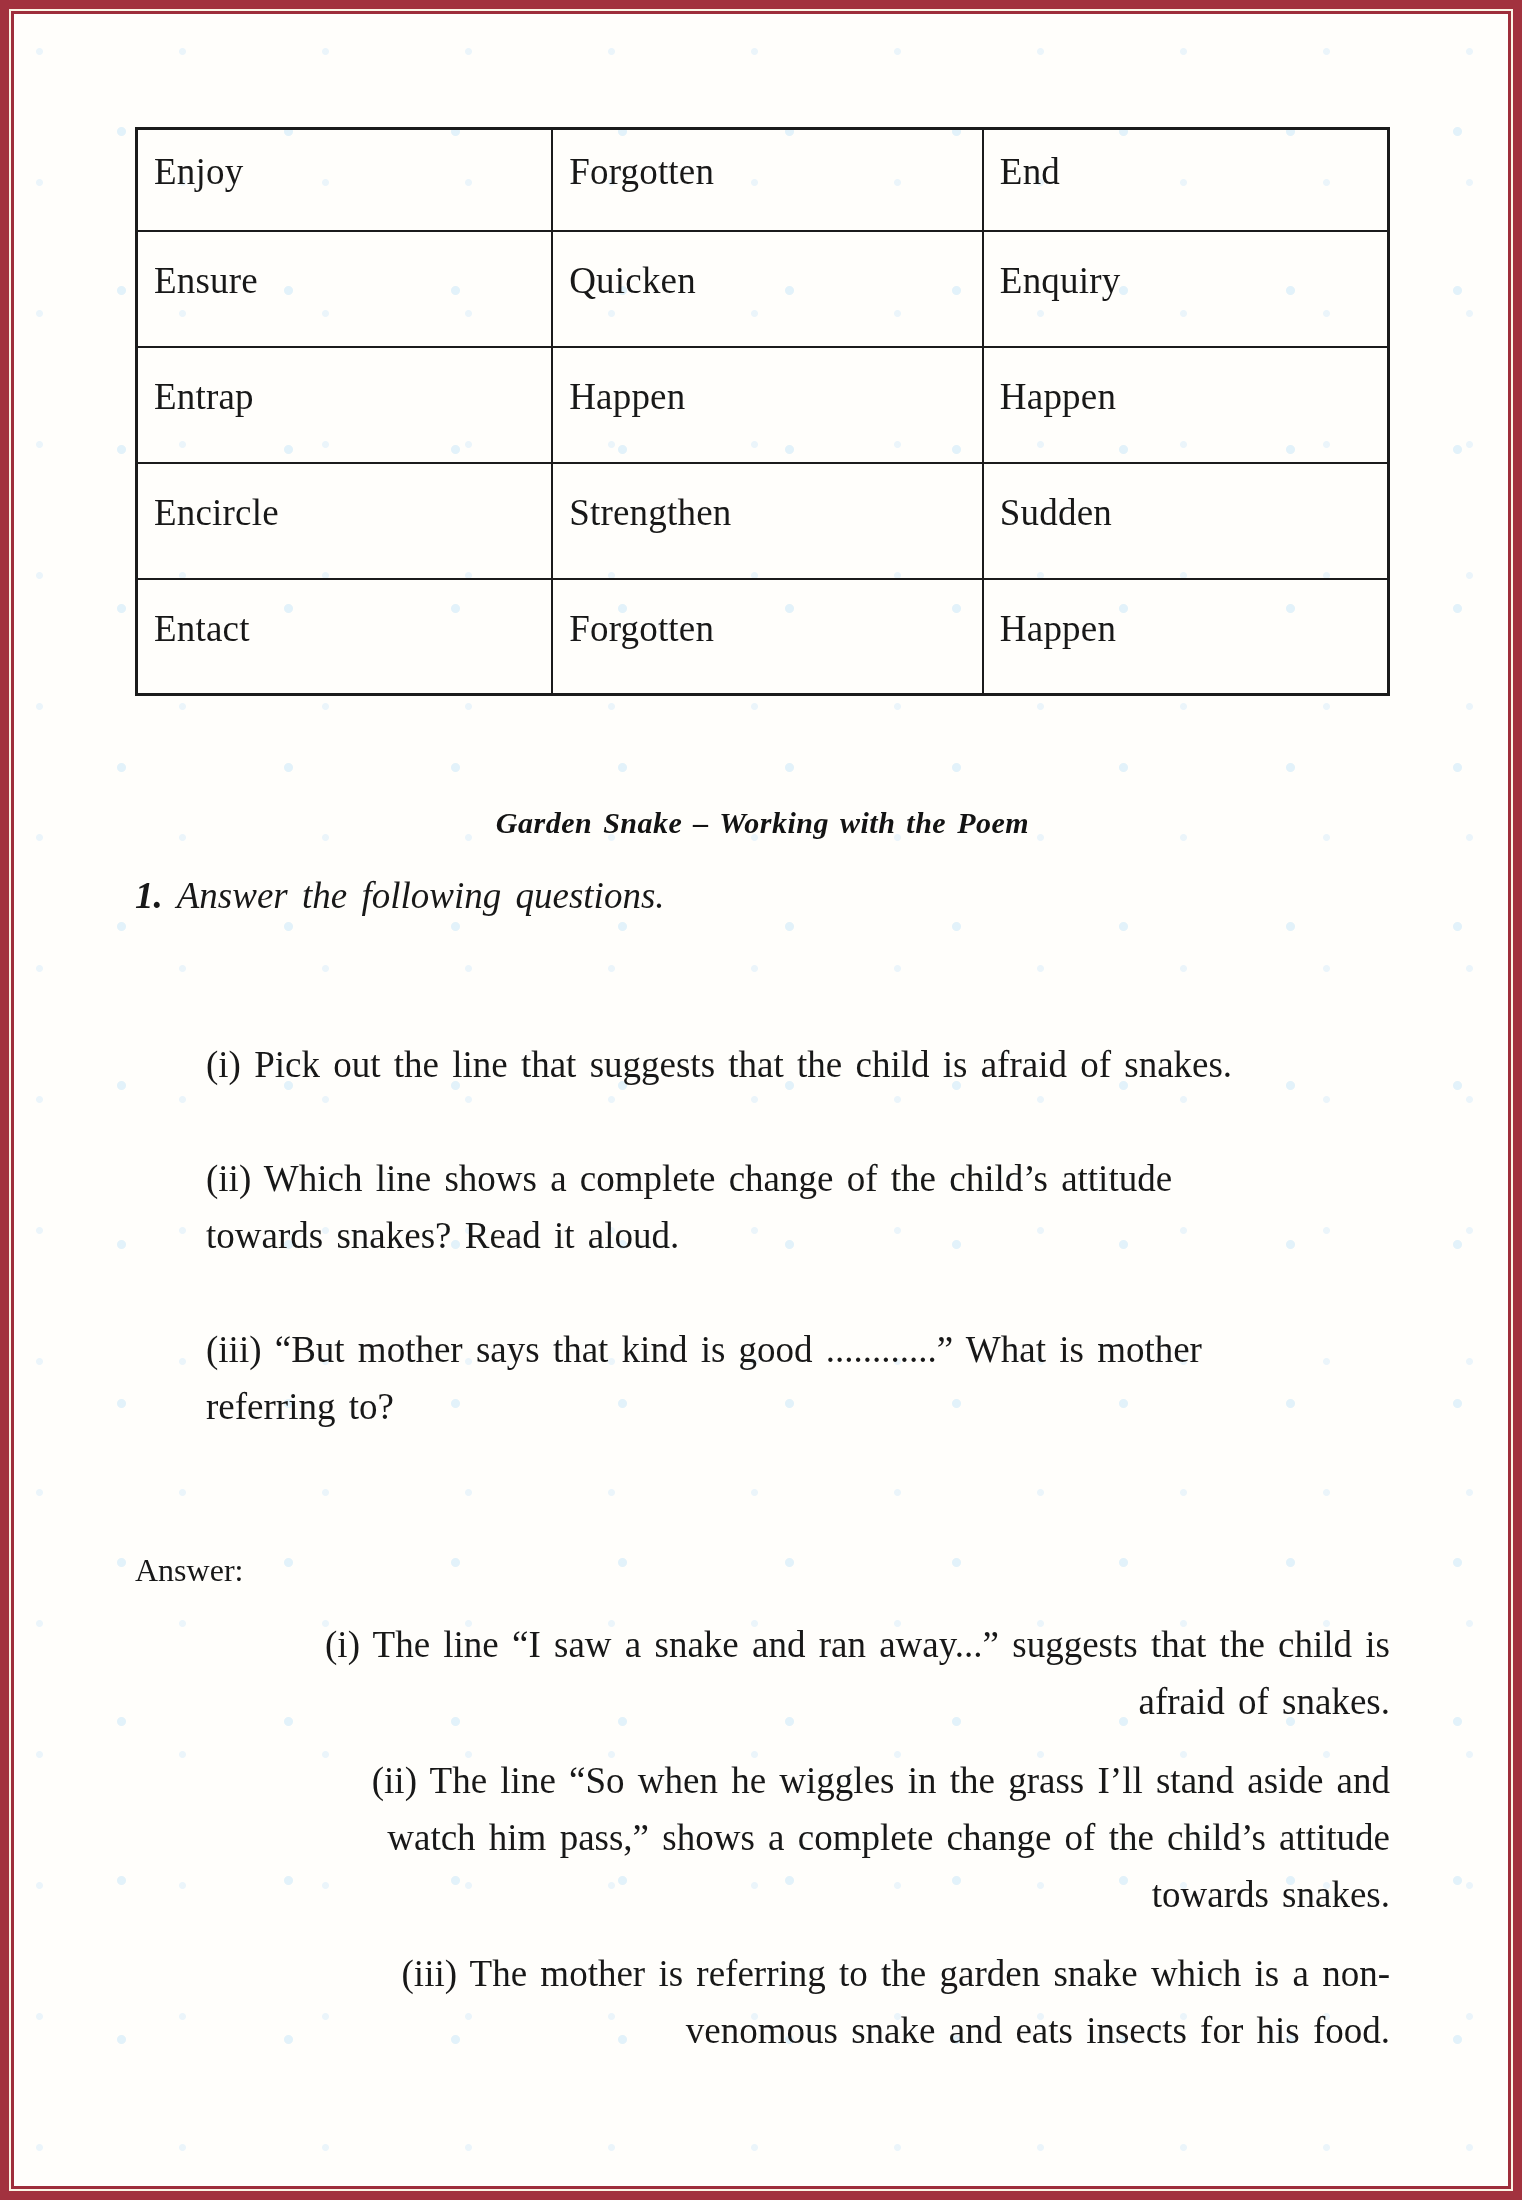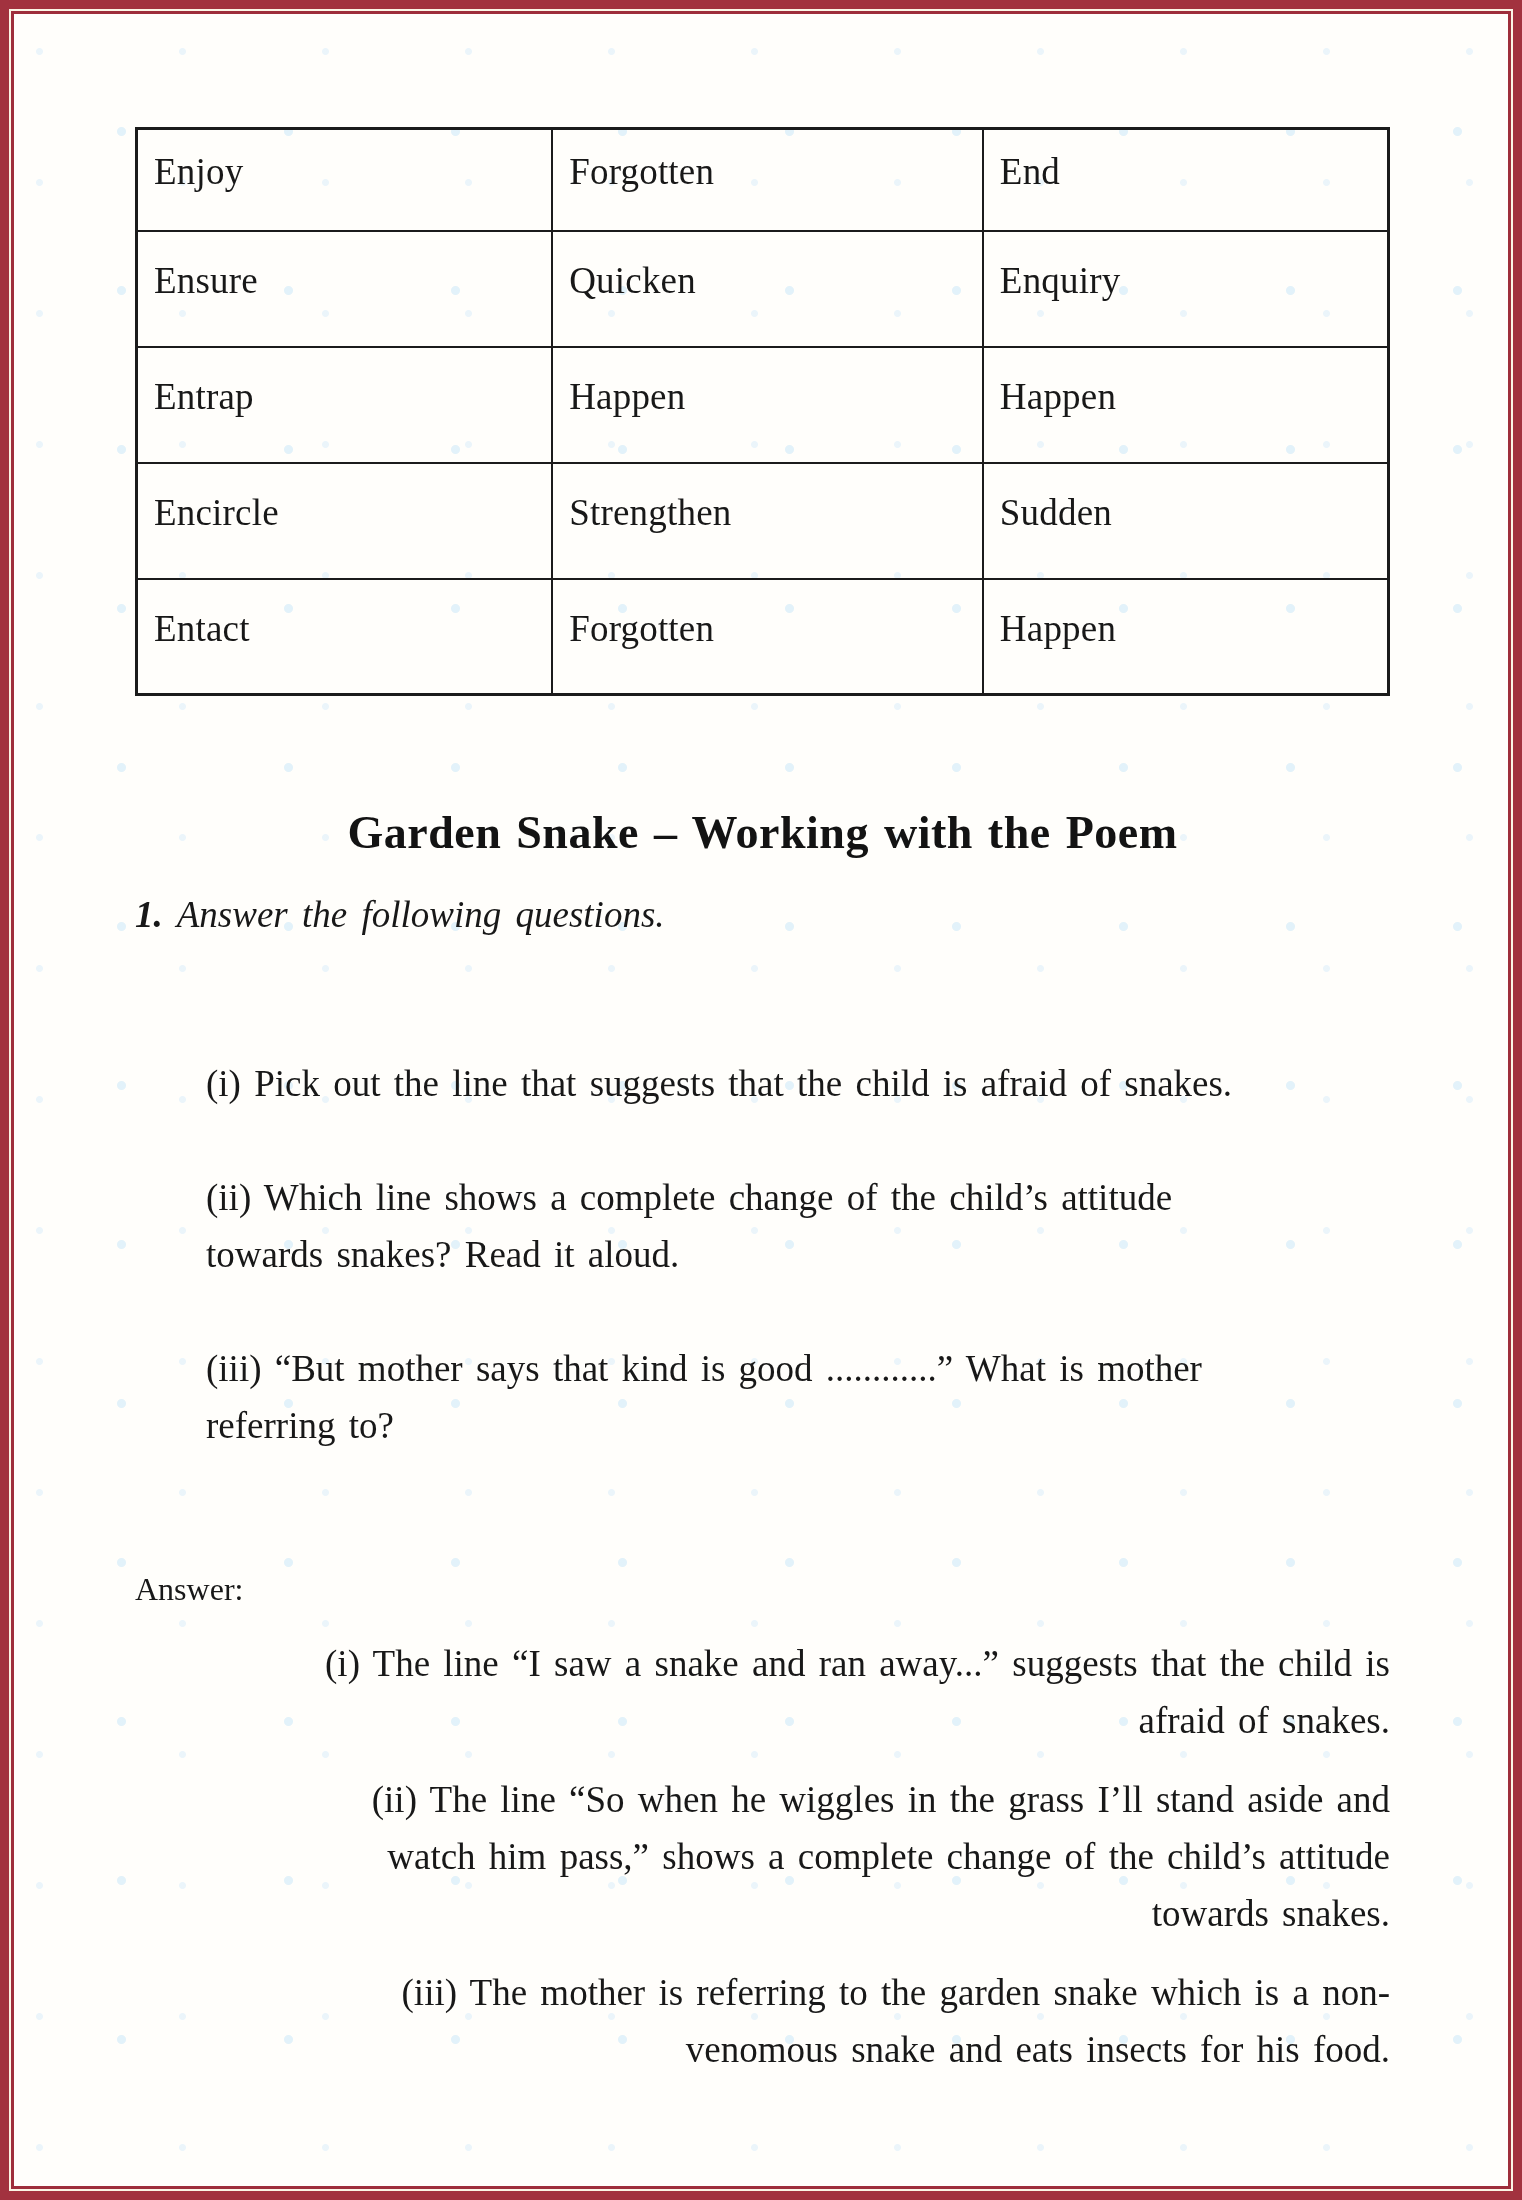--- a/index.html
+++ b/index.html
@@ -48,25 +48,26 @@
   table.word-table tr       { height: 116px; }
   table.word-table tr.first { height: 102px; }
   col.c1 { width: 33.2%; }
   col.c2 { width: 34.4%; }
   col.c3 { width: 32.4%; }
 
   
   .heading {
     margin: 110px 0 0 0;
     text-align: center;
-    font-size: 46px;
+    font-size: 30px;
     font-weight: bold;
     letter-spacing: 0.5px;
     word-spacing: 3px;
     color: #131313;
+    font-style: italic;
   }
   .q-intro {
     margin: 34px 0 0 0;
     font-size: 37px;
     word-spacing: 5px;
     font-style: italic;
   }
   .q-intro .num {
     font-weight: bold;
     margin-right: 14px;

